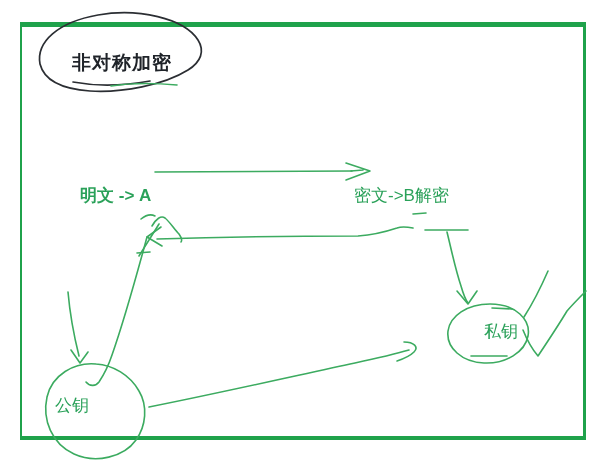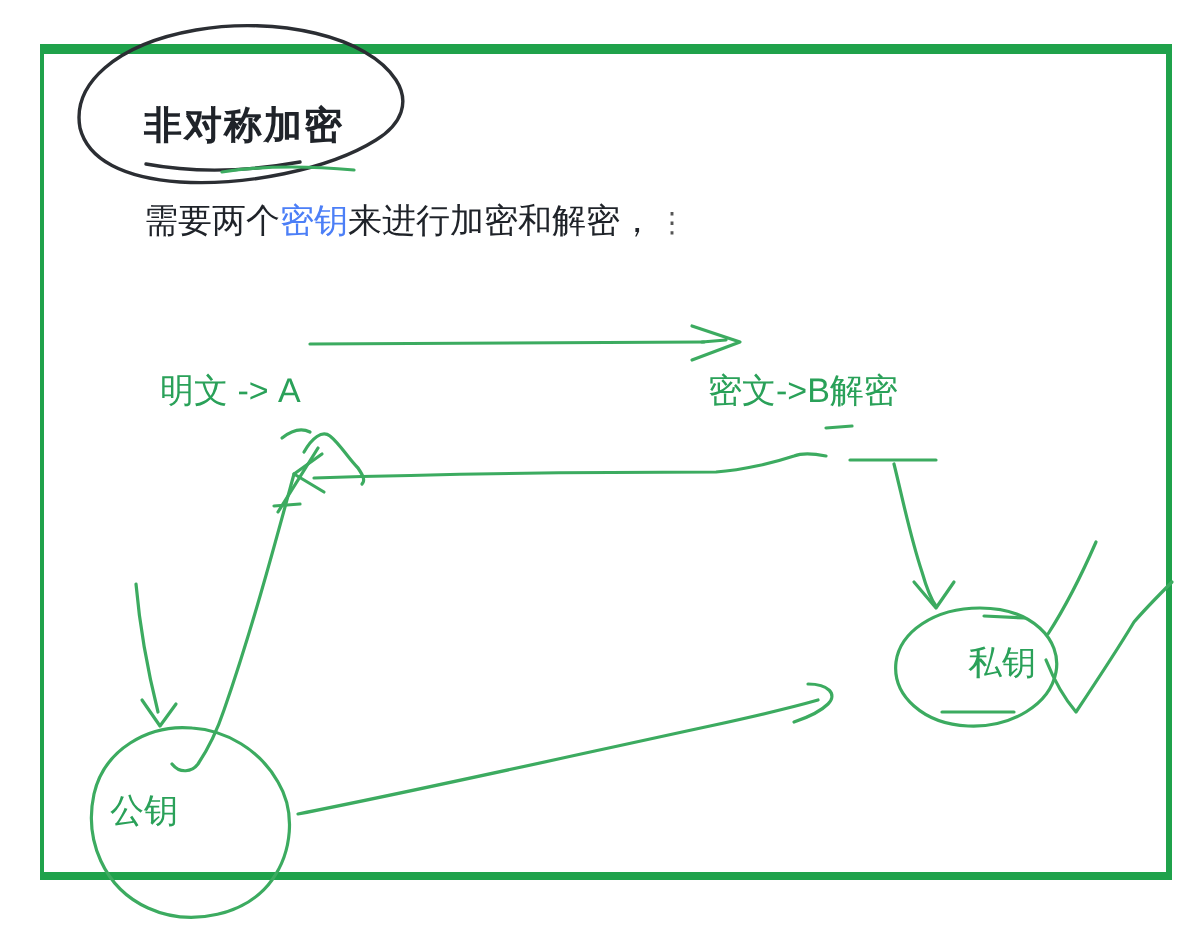--- a/index.html
+++ b/index.html
@@ -12,38 +12,37 @@
   .frame{position:absolute;left:20px;top:22px;width:566px;height:418px;box-sizing:border-box;
          border-style:solid;border-color:var(--border-green);
          border-width:5px 3px 4px 2px;background:transparent;}
   .title{position:absolute;left:72px;top:50px;font-size:19px;font-weight:bold;
          color:var(--text-black);letter-spacing:1px;white-space:nowrap;}
   .para{position:absolute;left:72px;top:99px;font-size:17px;color:var(--text-black);
         white-space:nowrap;}
   .para .kw{color:var(--link-blue);cursor:pointer;}
   .para .cursor{color:#555;font-size:14px;margin-left:2px;}
   .glabel{position:absolute;font-size:17px;color:var(--text-green);white-space:nowrap;}
-  #lbl-plain{left:80px;top:184px;}
+  #lbl-plain{left:80px;top:184px;font-weight:bold;}
   #lbl-cipher{left:354px;top:184px;text-align:center;}
   #lbl-public{left:55px;top:394px;}
   #lbl-private{left:484px;top:320px;}
   svg.ink{position:absolute;left:0;top:0;pointer-events:none;}
   .pen{fill:none;stroke:var(--ink-green);stroke-width:1.6;stroke-linecap:round;stroke-linejoin:round;}
   .penk{fill:none;stroke:var(--ink-black);stroke-width:1.7;stroke-linecap:round;stroke-linejoin:round;}
 </style>
 </head>
 <body>
 
 <div id="stage">
 
   <div class="frame"></div>
 
   <div class="title">非对称加密</div>
 
-  <div class="para"><span>需要两个</span><span class="kw">密钥</span><span>来进行加密和解密，</span><span class="cursor">⋮</span></div>
 
   <div id="lbl-plain" class="glabel">明文 -&gt; A</div>
   <div id="lbl-cipher" class="glabel">密文-&gt;B解密</div>
   <div id="lbl-public" class="glabel">公钥</div>
   <div id="lbl-private" class="glabel">私钥</div>
 
   <svg class="ink" width="600" height="467" viewBox="0 0 600 467">
 
     <path class="penk" d="M40,64 C36,42 58,22 98,15 C138,8 184,18 198,40 C205,51 201,62 188,70 C164,85 122,93 90,91 C62,89 44,80 40,64"></path>
     <path class="penk" d="M73,82 C100,87 128,85 150,81"></path>

